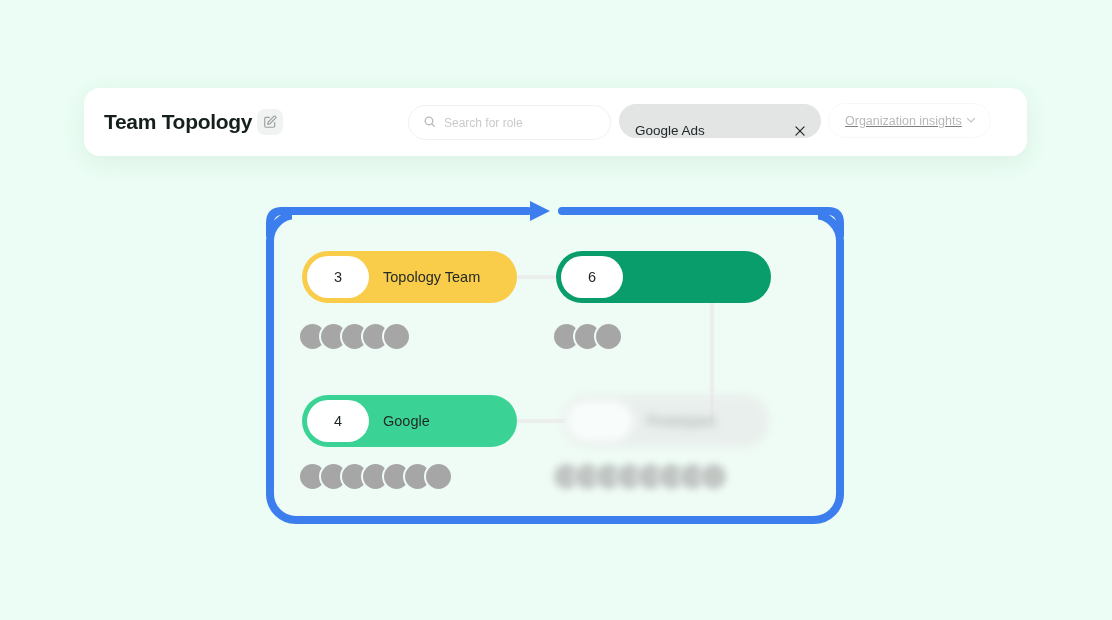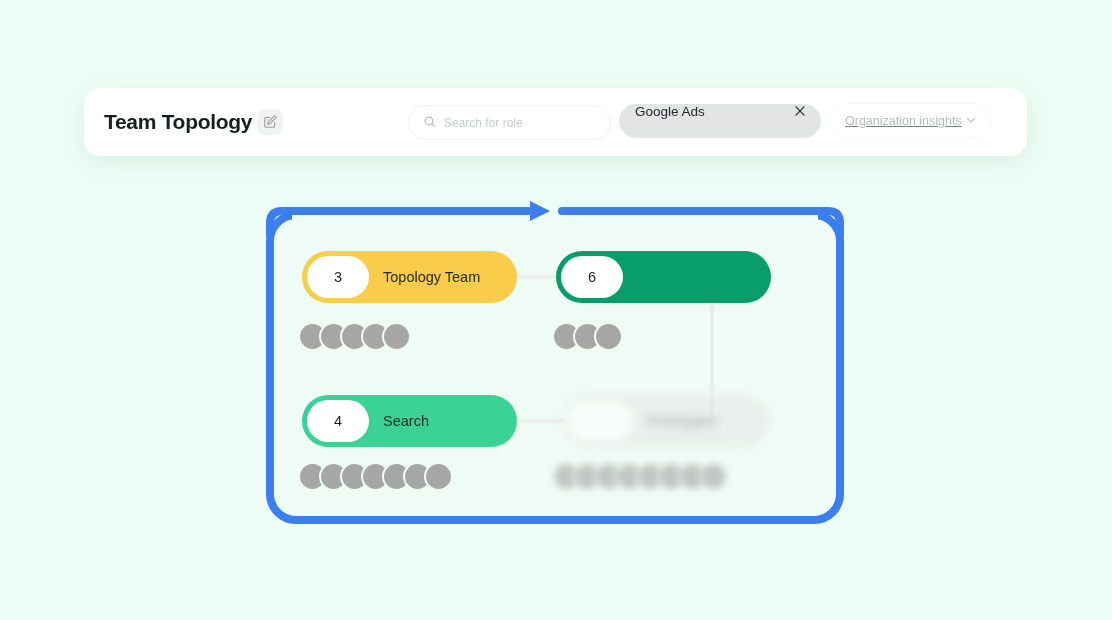--- a/index.html
+++ b/index.html
@@ -62,21 +62,21 @@
     opacity: 0.55;
   }
   .search-input::placeholder { color: #9aa09d; }
 
   .chip {
     position: absolute;
     left: 535px; top: 16px;
     width: 202px; height: 34px;
     background: #e3e4e4;
     border-radius: 999px;
-    display: flex; align-items: flex-start;
+    display: flex; align-items: flex-end;
     justify-content: space-between;
     padding: 0 14px 0 16px;
     cursor: pointer;
   }
   .chip-label { font-size: 13.5px; color: #23292a; white-space: nowrap; }
   .chip-close { display:flex; align-items:center; cursor:pointer; }
 
   .dropdown {
     position: absolute;
     left: 744px; top: 15px;
@@ -263,21 +263,21 @@
         <div class="node-badge">6</div>
       </div>
       <div class="avatars av-brand">
         <div class="avatar"></div>
         <div class="avatar"></div>
         <div class="avatar"></div>
       </div>
 
       <div class="node node-design">
         <div class="node-badge">4</div>
-        <div class="node-label">Search</div>
+        <div class="node-label">Google</div>
       </div>
       <div class="avatars av-design">
         <div class="avatar"></div>
         <div class="avatar"></div>
         <div class="avatar"></div>
         <div class="avatar"></div>
         <div class="avatar"></div>
         <div class="avatar"></div>
         <div class="avatar"></div>
       </div>

